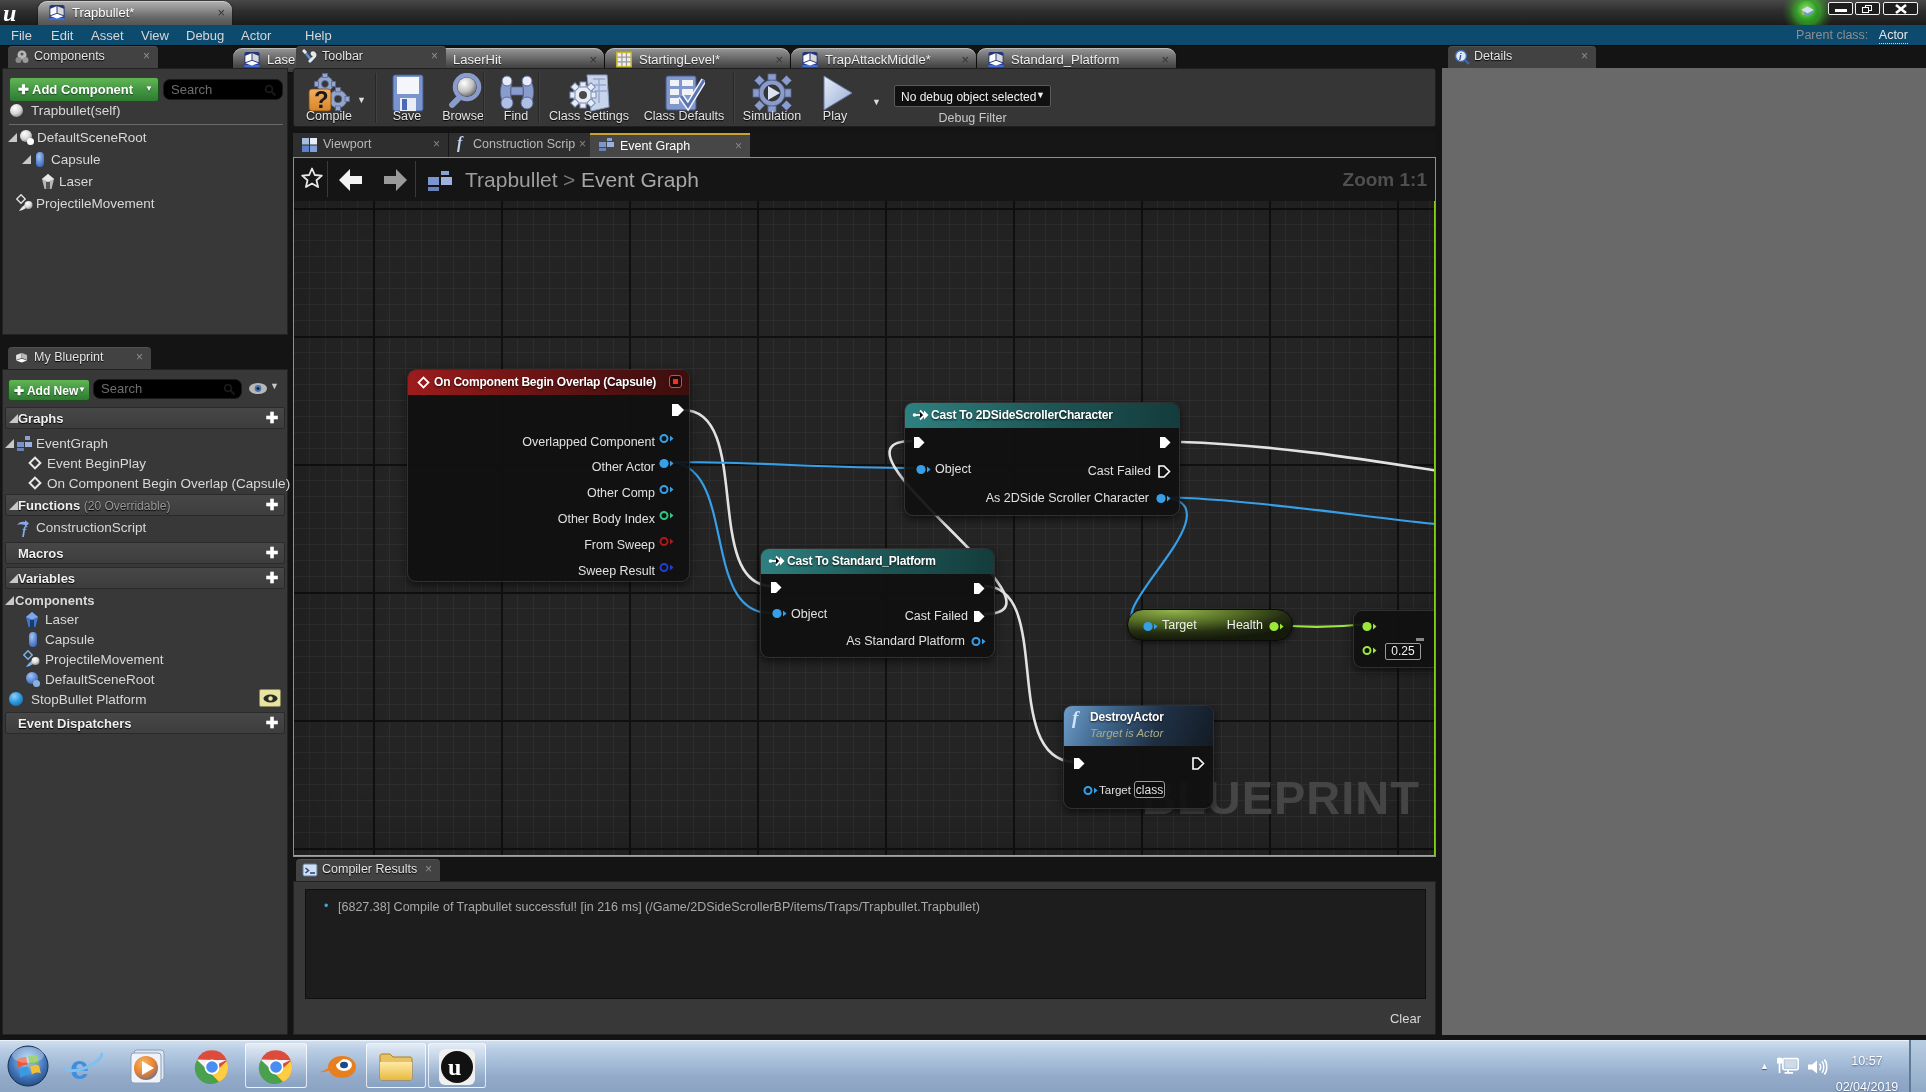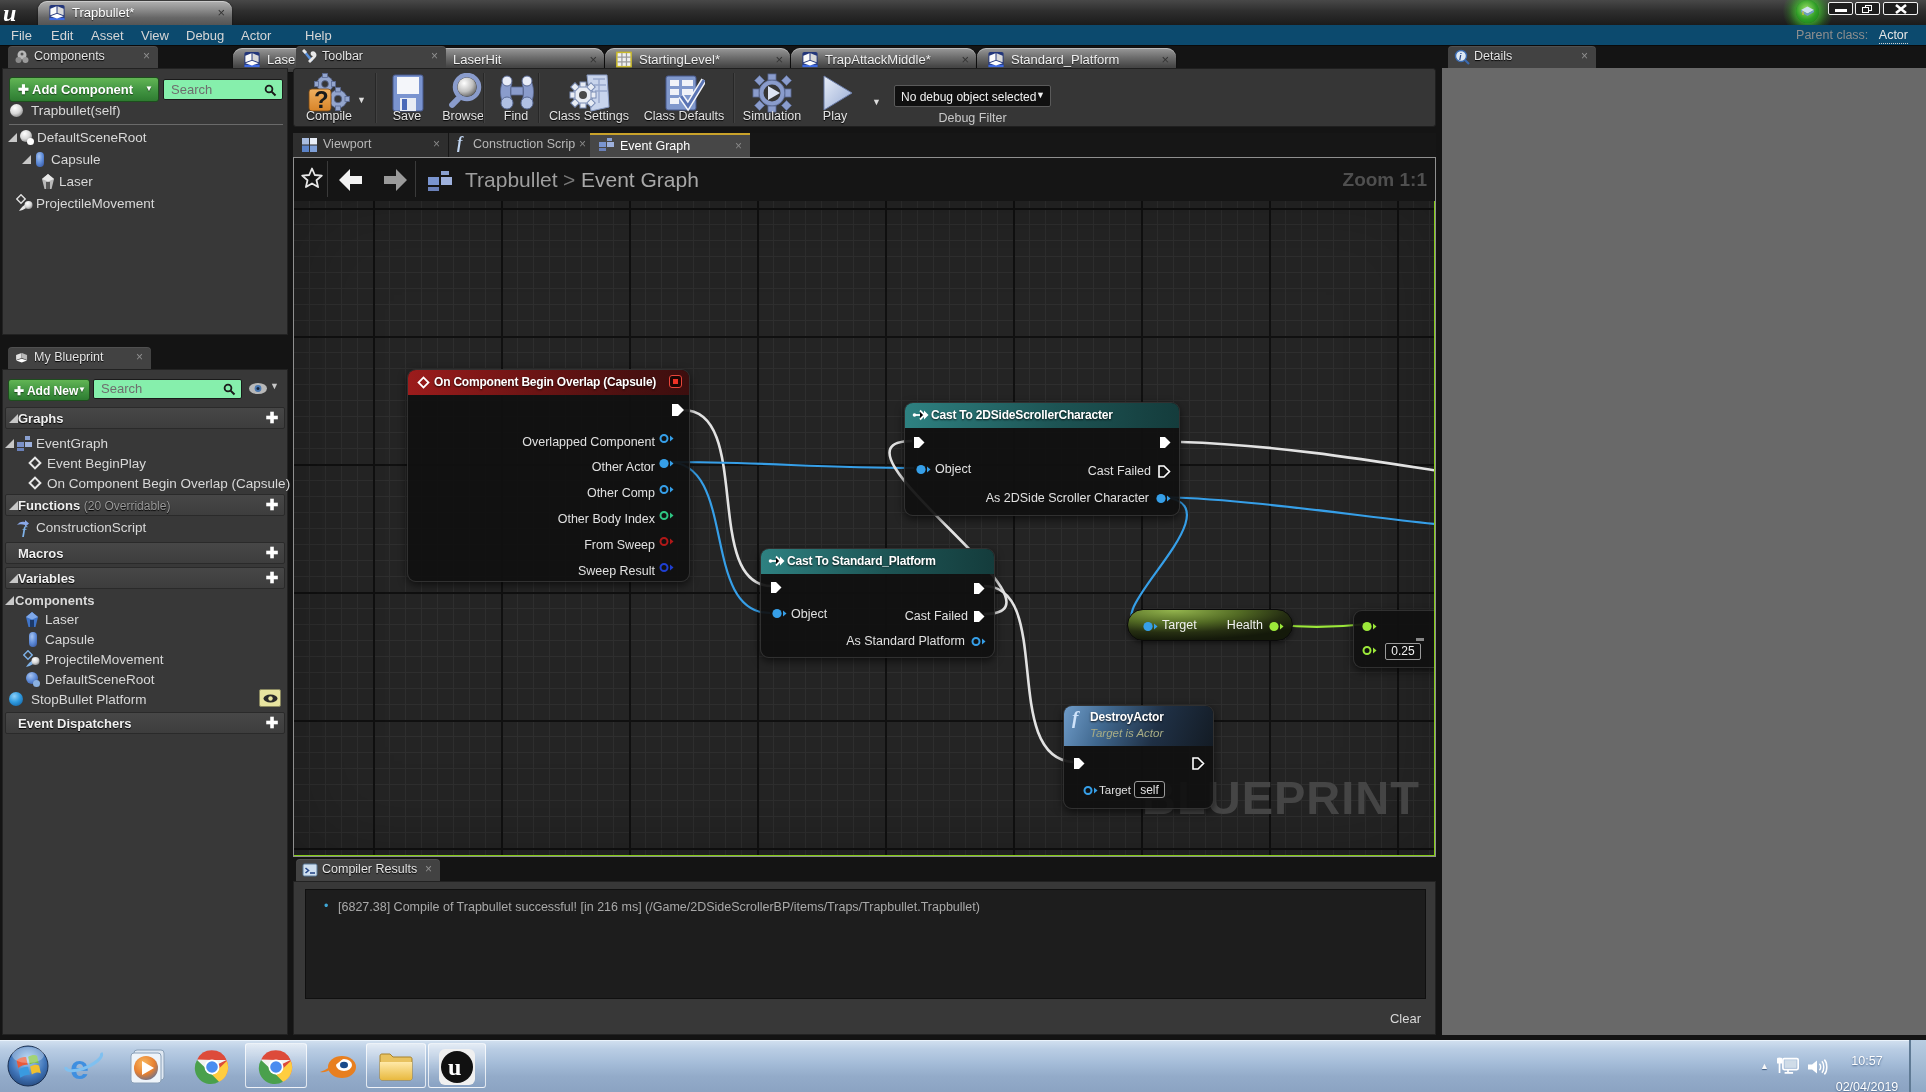--- a/index.html
+++ b/index.html
@@ -46,21 +46,21 @@
 .ptab .ptclose { position:absolute; right:8px; top:3px; color:#909090; font-size:12px; }
 .pbody { position:absolute; background:#383838; border:1px solid #222; }
 
 
 #comp-body { left:2px; top:68px; width:286px; height:267px; }
 #mybp-body { left:2px; top:369px; width:286px; height:666px; }
 
 .greenbtn { position:absolute; background:linear-gradient(180deg,#62b554 0%,#419441 55%,#2e7c31 100%);
   border:1px solid #1e4d1e; border-radius:3px; color:#fff; font-weight:bold; font-size:13px;
   text-shadow:0 1px 1px rgba(0,0,0,.5); }
-.searchbox { position:absolute; background:#86efac; border:1px solid #1a1a1a; border-radius:2px;
+.searchbox { position:absolute; background:#000000; border:1px solid #1a1a1a; border-radius:7px;
   color:#6e6e6e; font-size:13px; }
 
 .row { position:absolute; left:0; width:100%; height:22px; color:#d8d8d8; font-size:13.5px; white-space:nowrap; }
 .row span.txt { position:absolute; top:3px; }
 .sect { position:absolute; left:2px; width:280px; height:22px;
   background:linear-gradient(180deg,#474747,#3d3d3d); border:1px solid #2a2a2a; border-radius:2px;
   color:#f0f0f0; font-weight:bold; font-size:13px; }
 .sect .stxt { position:absolute; left:12px; top:3px; text-shadow:0 1px 1px #000;}
 .sect .plus { position:absolute; right:4px; top:1px; width:16px; height:18px; color:#fff; font-weight:bold;
   font-size:15px; text-align:center; }
@@ -819,21 +819,21 @@
             <path d="M1 1 h5 l5.5 5.5 -5.5 5.5 h-5 z" fill="#fff"></path>
           </svg>
       <svg style="position:absolute;left:128px;top:51px;" width="13" height="13" viewBox="0 0 13 13">
             <path d="M1 1 h5 l5.5 5.5 -5.5 5.5 h-5 z" fill="none" stroke="#fff" stroke-width="1.6"></path>
           </svg>
       <svg style="position:absolute;left:19px;top:77.5px;" width="16" height="13" viewBox="0 0 16 13">
             <circle cx="5" cy="6.5" r="3.5" fill="none" stroke="#369fe8" stroke-width="2"></circle>
             <path d="M11 3.5 L14.5 6.5 L11 9.5 Z" fill="#369fe8"></path>
           </svg>
       <span style="position:absolute;left:35px;top:78px;font-size:11.5px;color:#e0e0e0;">Target</span>
-      <div style="position:absolute;left:70px;top:75px;width:31px;height:17px;background:rgba(0,0,0,.3);border:1px solid #9a9a9a;border-radius:3px;color:#e0e0e0;font-size:12px;text-align:center;line-height:16px;">self</div>
+      <div style="position:absolute;left:70px;top:75px;width:31px;height:17px;background:rgba(0,0,0,.3);border:1px solid #9a9a9a;border-radius:3px;color:#e0e0e0;font-size:12px;text-align:center;line-height:16px;">class</div>
     </div>
   </div>
 </div>
 
 <div class="ptab" id="comp-tab">
   <svg class="pticon" viewBox="0 0 16 16">
         <rect x="1" y="2" width="14" height="12" rx="1.5" fill="#cfe0f0" stroke="#5a7a9a"></rect>
         <path d="M3.5 6 L6.5 8.5 L3.5 11" stroke="#2a4a8a" stroke-width="1.6" fill="none"></path>
         <path d="M8 11 h5" stroke="#2a4a8a" stroke-width="1.6"></path>
       </svg>

